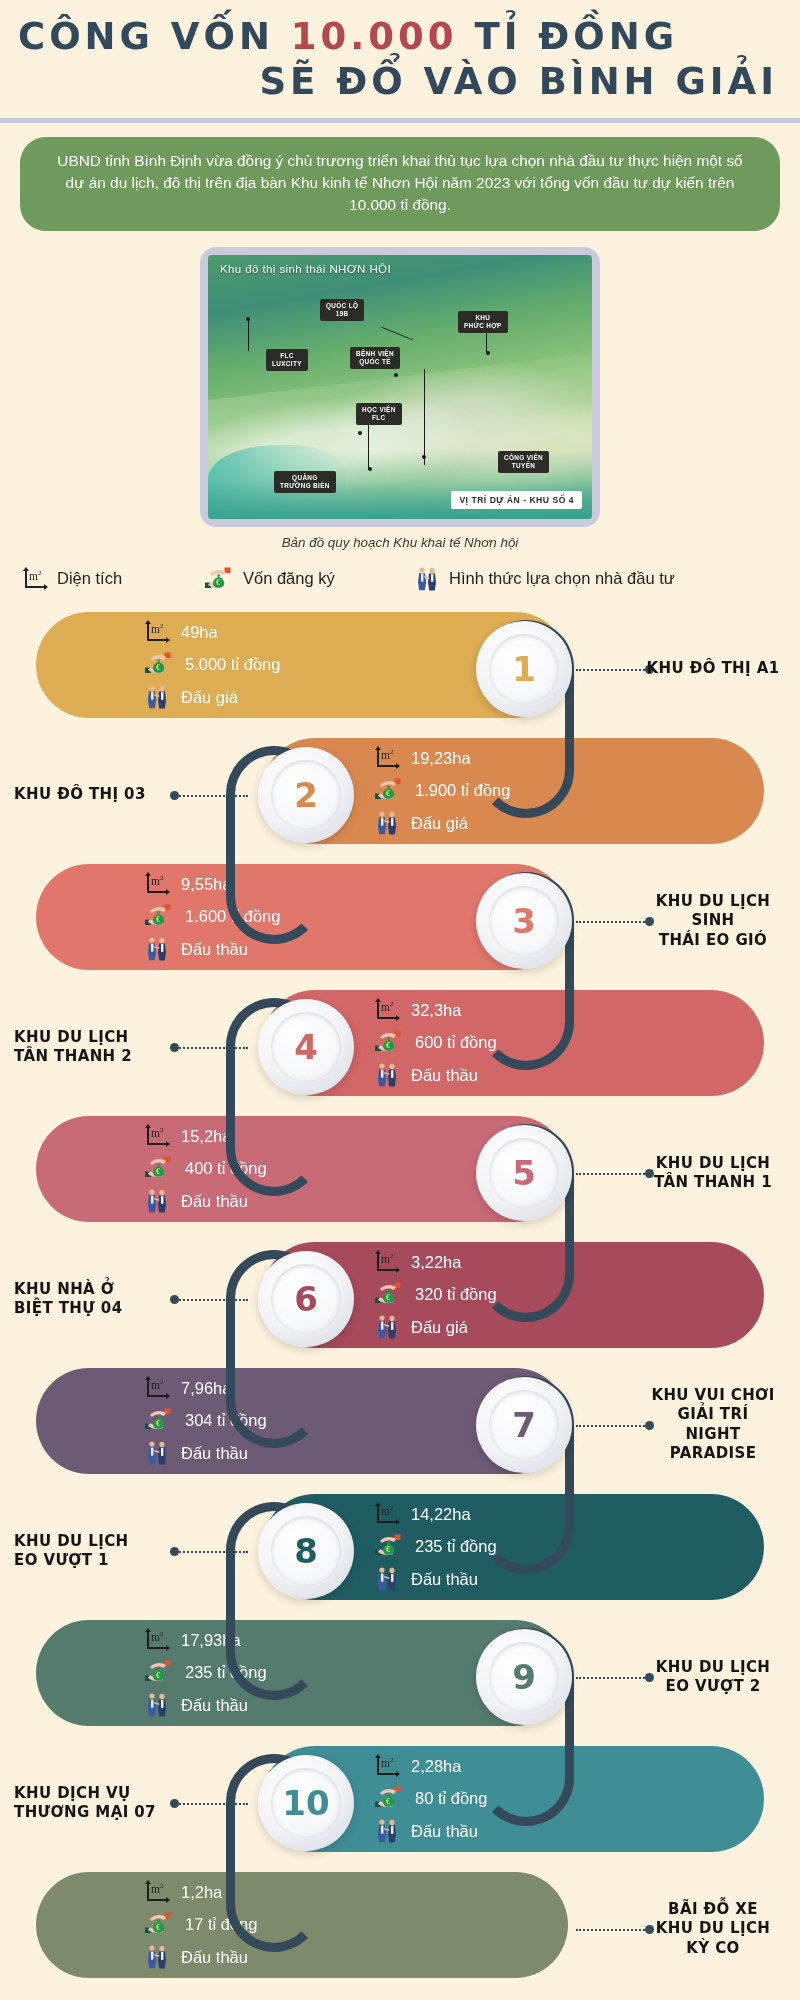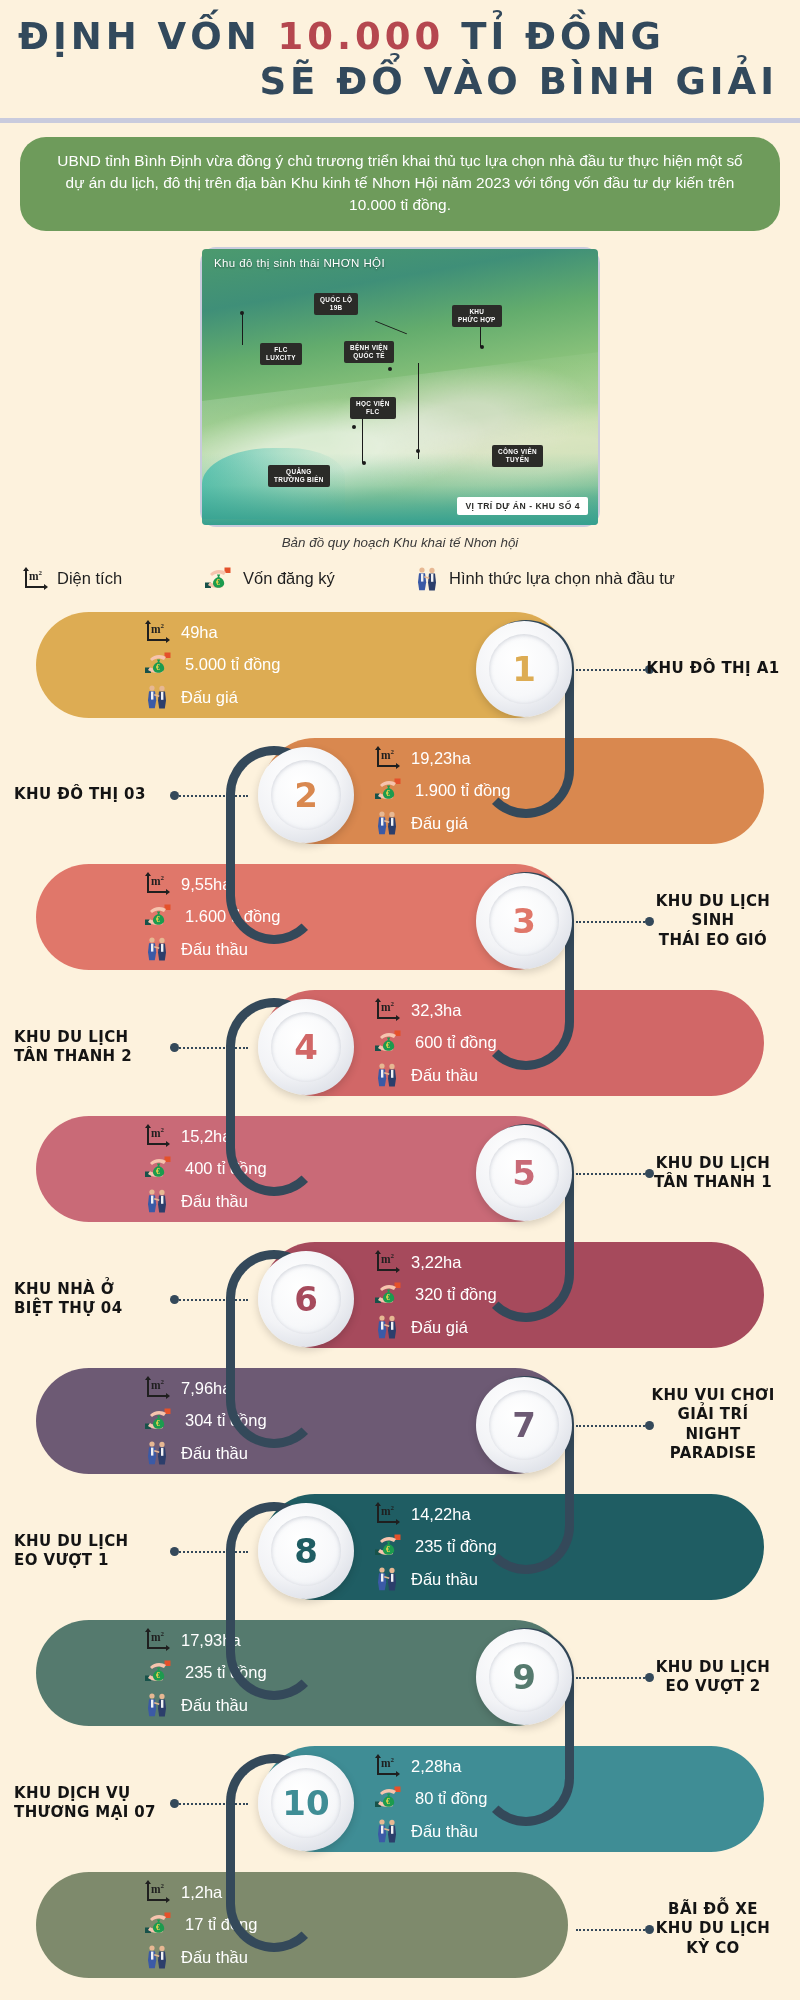--- a/index.html
+++ b/index.html
@@ -58,21 +58,21 @@
     margin: 16px auto 0 auto;
     width: 400px;
     position: relative;
   }
   .map-frame {
     position: relative;
     width: 400px;
     height: 280px;
     background: #c9cbdd;
     border-radius: 16px;
-    padding: 2px;
+    padding: 8px;
   }
   .map-img {
     position: relative;
     width: 100%;
     height: 100%;
     border-radius: 4px;
     overflow: hidden;
     background:
       linear-gradient(170deg, #4c9a6e 0%, #3f8f78 18%, #63ac6d 34%, #8dc47c 52%, #b9d8a0 70%, #9ecb92 84%, #5fae8e 100%);
   }
@@ -177,21 +177,21 @@
 
   
   .ic { display: inline-block; position: relative; flex: 0 0 auto; }
   .ic-area { width: 26px; height: 24px; }
   .ic-area .ax-v { position: absolute; left: 3px; top: 2px; width: 1.6px; height: 19px; background: #1f1f1f; }
   .ic-area .ax-h { position: absolute; left: 3px; bottom: 3px; width: 21px; height: 1.6px; background: #1f1f1f; }
   .ic-area .ar-u { position: absolute; left: 0.6px; top: 0px; width: 0; height: 0;
      border-left: 3px solid transparent; border-right: 3px solid transparent; border-bottom: 4px solid #1f1f1f; }
   .ic-area .ar-r { position: absolute; right: 0px; bottom: 0.8px; width: 0; height: 0;
      border-top: 3px solid transparent; border-bottom: 3px solid transparent; border-left: 4px solid #1f1f1f; }
-  .ic-area .m2 { position: absolute; left: 7px; top: 2px; font-size: 11.5px; font-weight: bold; color: #1f1f1f; font-family: "Liberation Serif", serif; }
+  .ic-area .m2 { position: absolute; left: 7px; top: 2px; font-size: 11.5px; font-weight: normal; color: #1f1f1f; font-family: "Liberation Serif", serif; }
   .ic-area .m2 sup { font-size: 7px; }
 
   .ic-money { width: 30px; height: 26px; }
   .ic-coin { width: 26px; height: 26px; }
 
   
   .rows { position: relative; margin-top: 14px; }
   .row {
     position: relative;
     height: 126px;
@@ -295,21 +295,21 @@
   .row.left  .pname { right: 20px;  width: 134px; text-align: center; }
   .row.right .pname { left: 14px;  width: 150px; text-align: left; }
 </style>
 </head>
 <body>
 
 <div id="page">
 
   <div class="header">
     <div class="title-line l1">
-      <span>ĐỊNH VỐN </span><span class="accent">10.000</span><span> TỈ ĐỒNG</span>
+      <span>CÔNG VỐN </span><span class="accent">10.000</span><span> TỈ ĐỒNG</span>
     </div>
     <div class="title-line l2">SẼ ĐỔ VÀO BÌNH GIẢI</div>
   </div>
   <div class="hr-bar"></div>
 
   <div class="intro-wrap">
     <div class="intro">UBND tỉnh Bình Định vừa đồng ý chủ trương triển khai thủ tục lựa chọn nhà đầu tư thực hiện một số dự án du lịch, đô thị trên địa bàn Khu kinh tế Nhơn Hội năm 2023 với tổng vốn đầu tư dự kiến trên 10.000 tỉ đồng.</div>
   </div>
 
   <div class="map-wrap">

